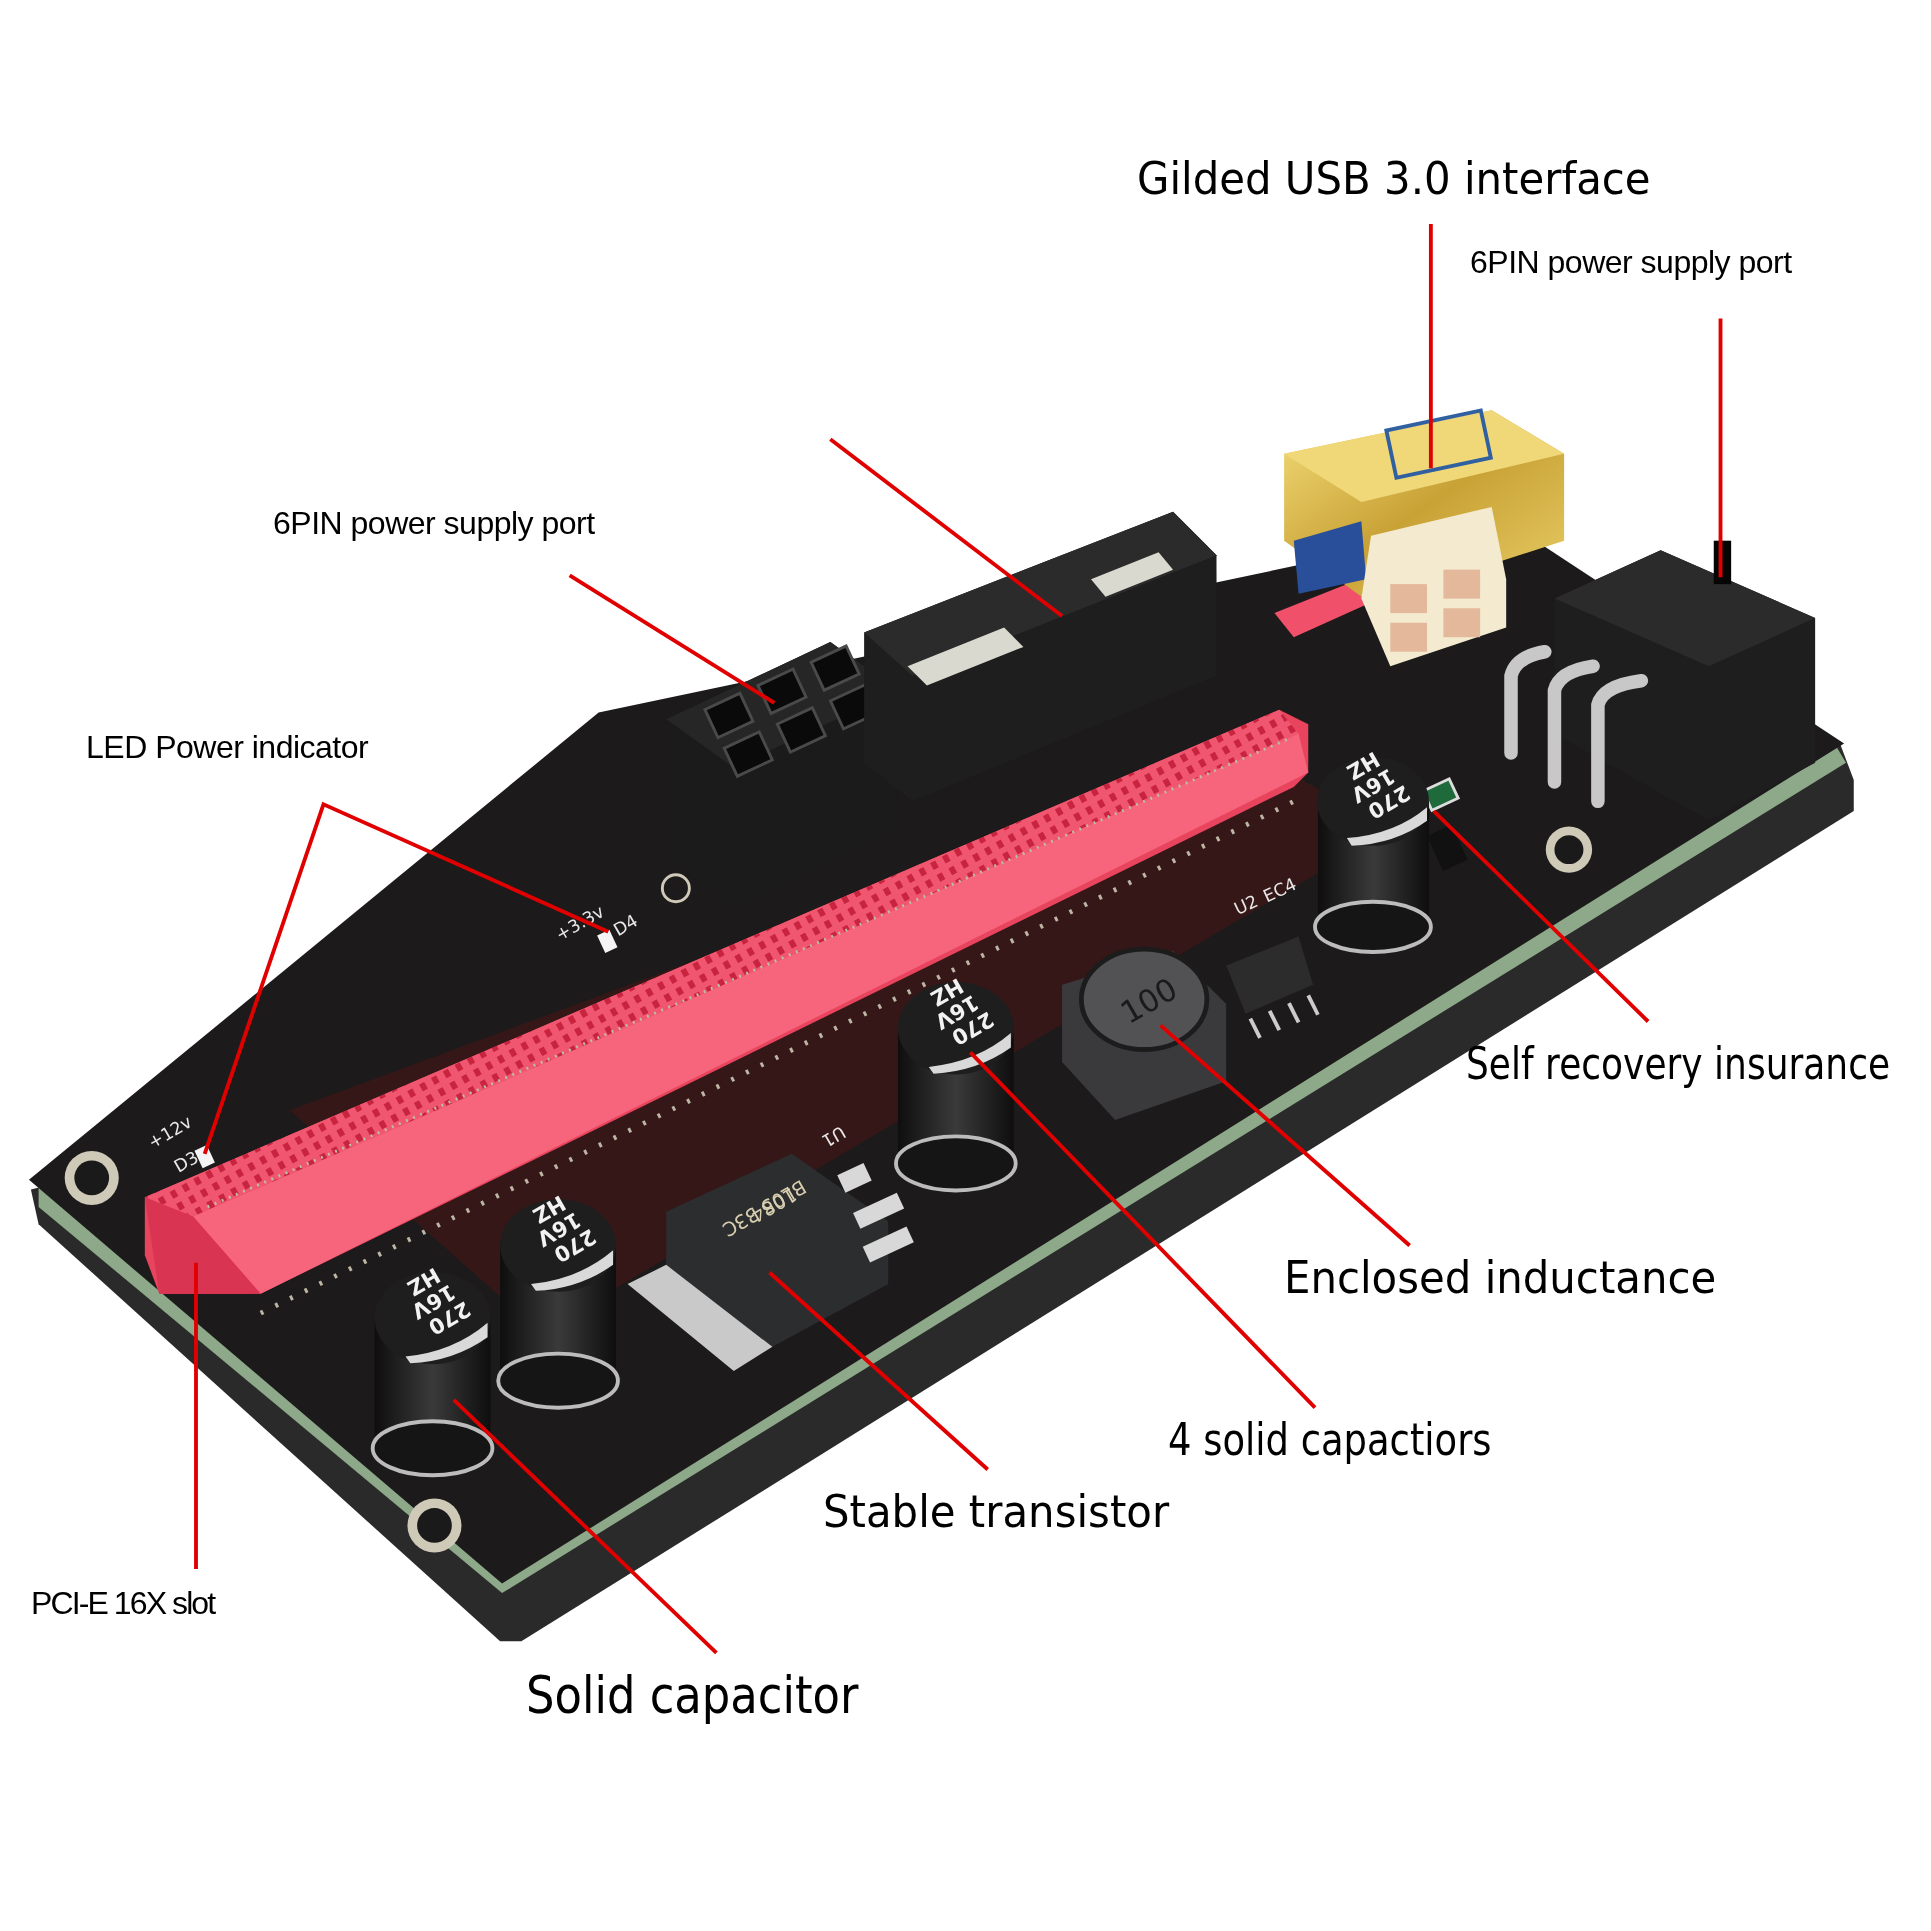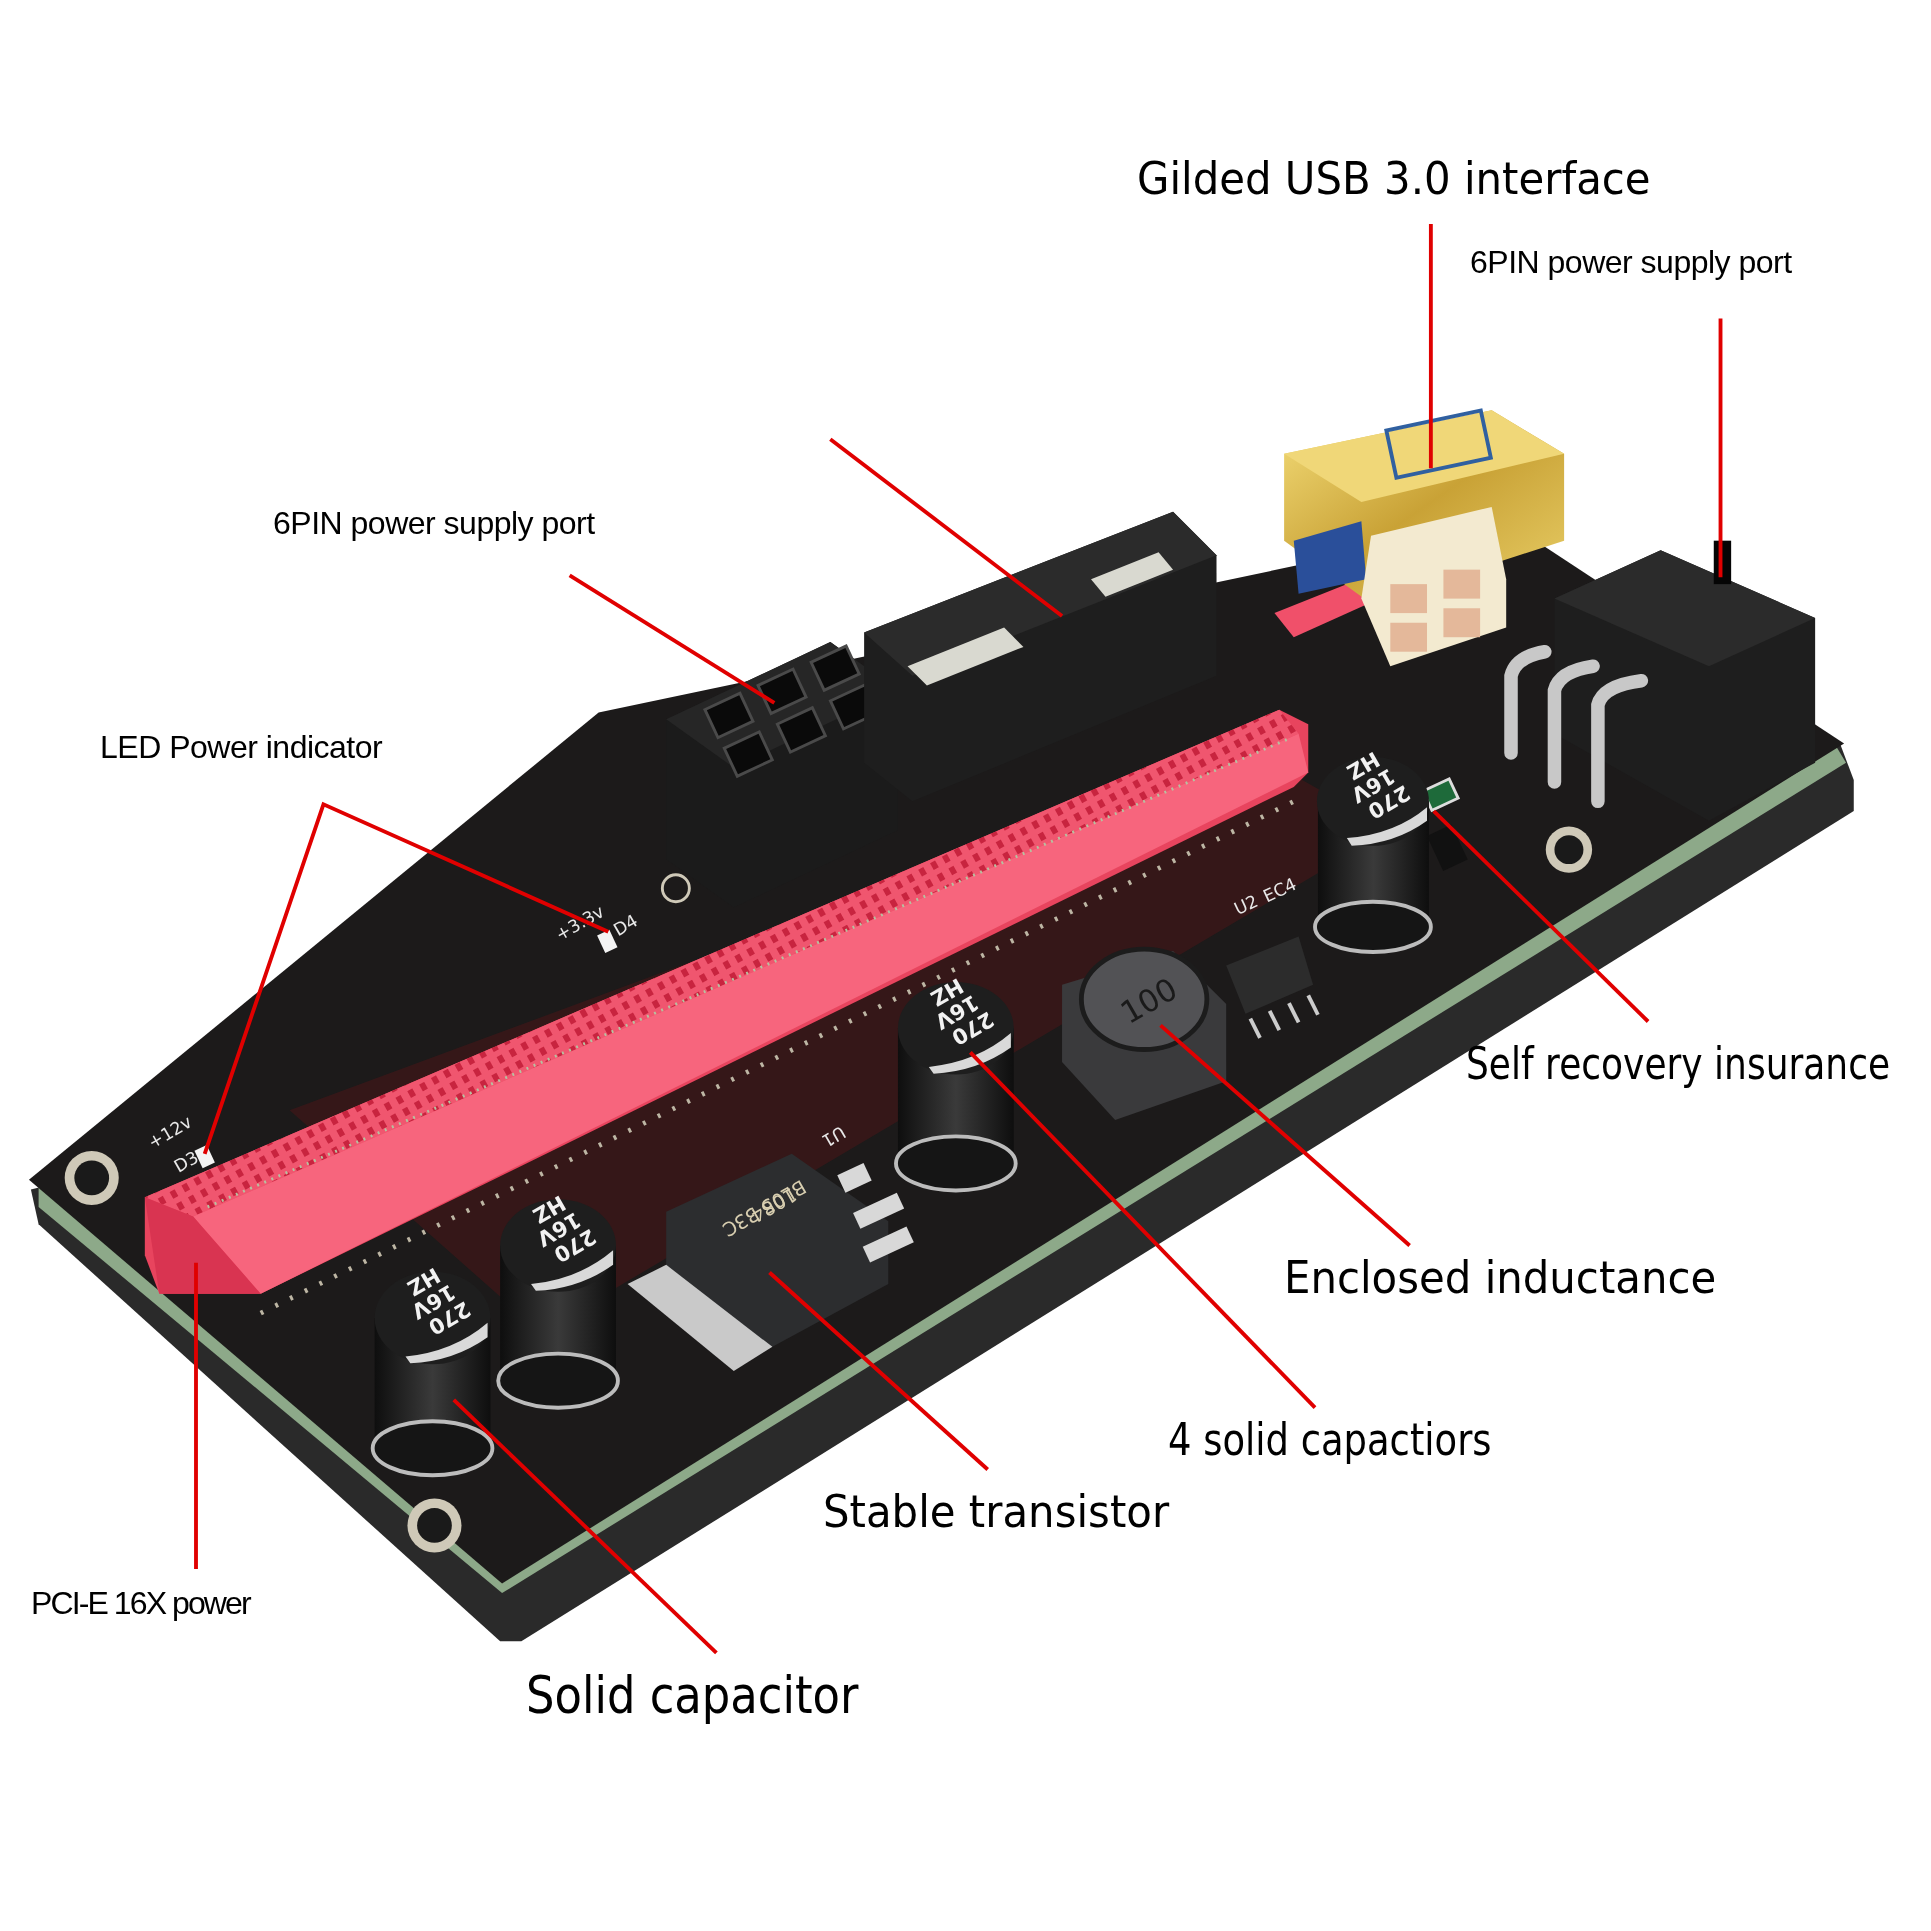--- a/index.html
+++ b/index.html
@@ -216,22 +216,22 @@
       <line x1="1005" y1="1090" x2="1362" y2="1458"></line>
       <line x1="797" y1="1318" x2="1023" y2="1522"></line>
       <line x1="203" y1="1308" x2="203" y2="1625"></line>
       <line x1="470" y1="1450" x2="742" y2="1712"></line>
     </g>
   </svg>
 
   <div class="label condensed" style="left:1137px; top:156px; transform:scaleX(0.93);">Gilded USB  3.0 interface</div>
   <div class="label arial" style="left:1470px; top:246px;">6PIN power supply port</div>
   <div class="label arial" style="left:273px; top:507px;">6PIN power supply port</div>
-  <div class="label arial" style="left:100px; top:731px;">LED Power indicator</div>
+  <div class="label arial" style="left:86px; top:731px;">LED Power indicator</div>
   <div class="label condensed" style="left:1466px; top:1041px; transform:scaleX(0.80);">Self recovery insurance</div>
   <div class="label condensed" style="left:1284px; top:1255px; transform:scaleX(0.93);">Enclosed inductance</div>
   <div class="label condensed" style="left:1168px; top:1417px; transform:scaleX(0.82);">4 solid capactiors</div>
   <div class="label condensed" style="left:823px; top:1489px; transform:scaleX(0.93);">Stable transistor</div>
-  <div class="label arial" style="left:31px; top:1587px; letter-spacing:-1.9px;">PCI-E 16X power</div>
+  <div class="label arial" style="left:31px; top:1587px; letter-spacing:-1.9px;">PCI-E 16X slot</div>
   <div class="label condensed" style="left:526px; top:1670px; font-size:51px; transform:scaleX(0.88);">Solid capacitor</div>
 
 </div>
 
 
 </body></html>

